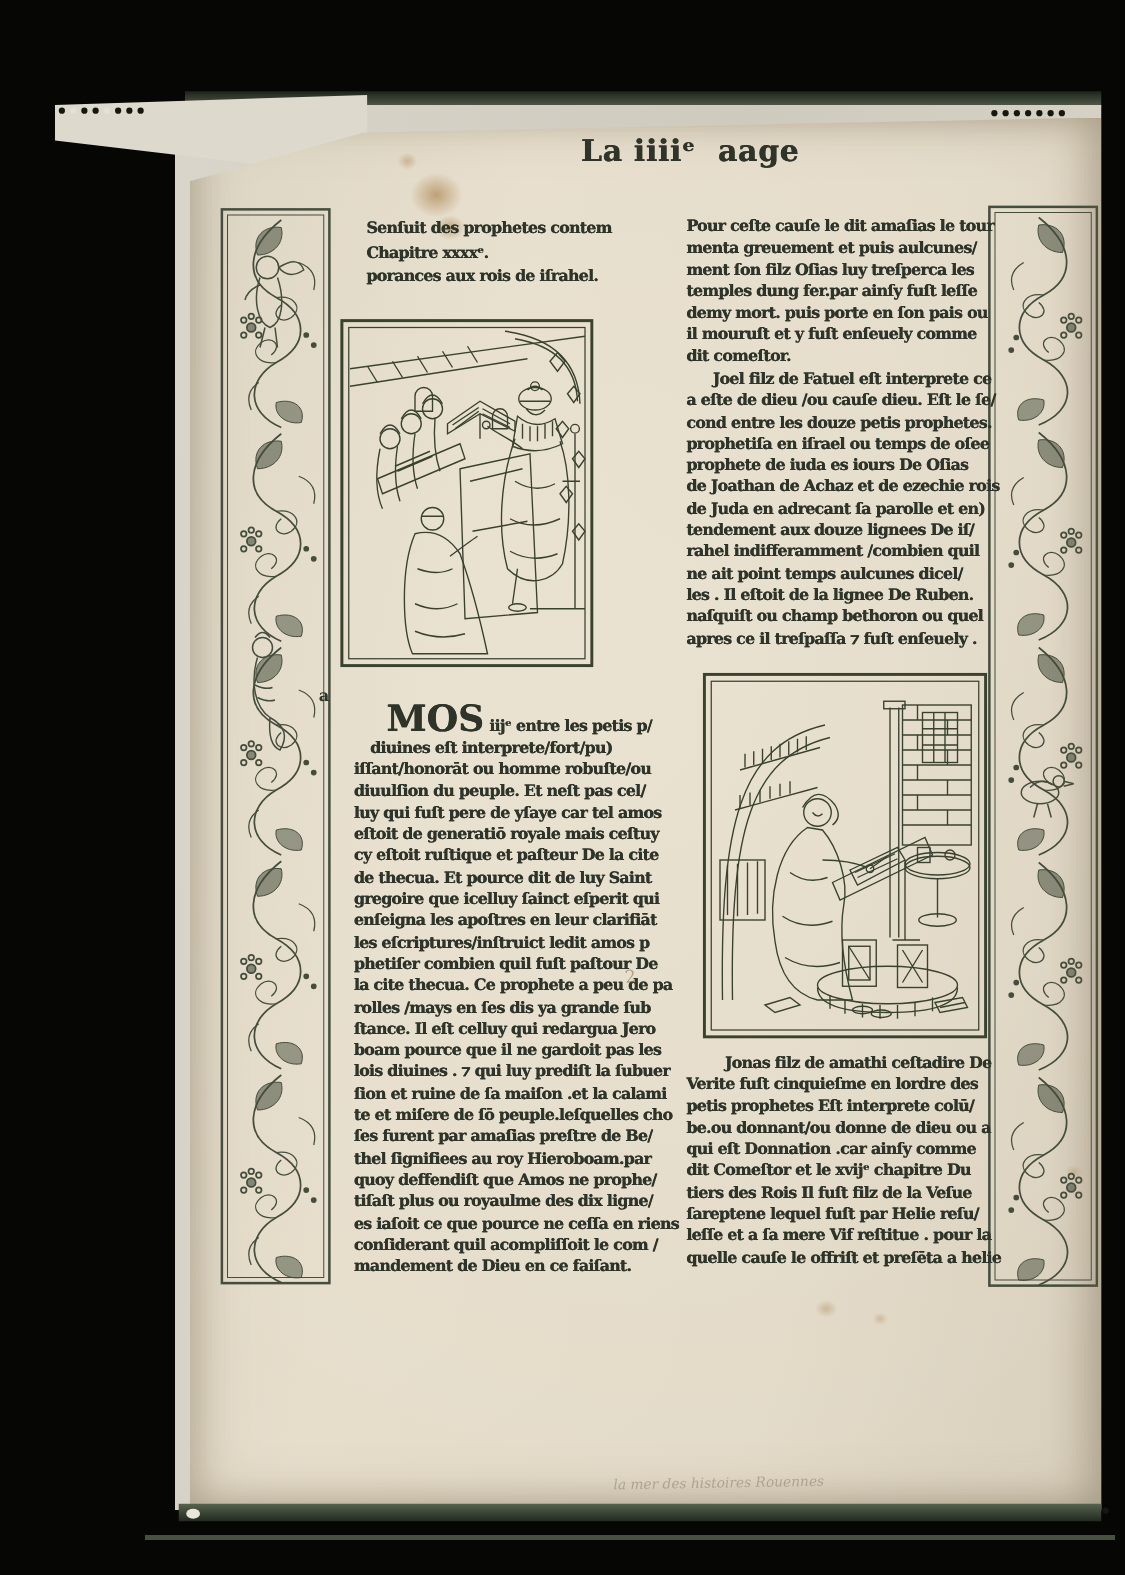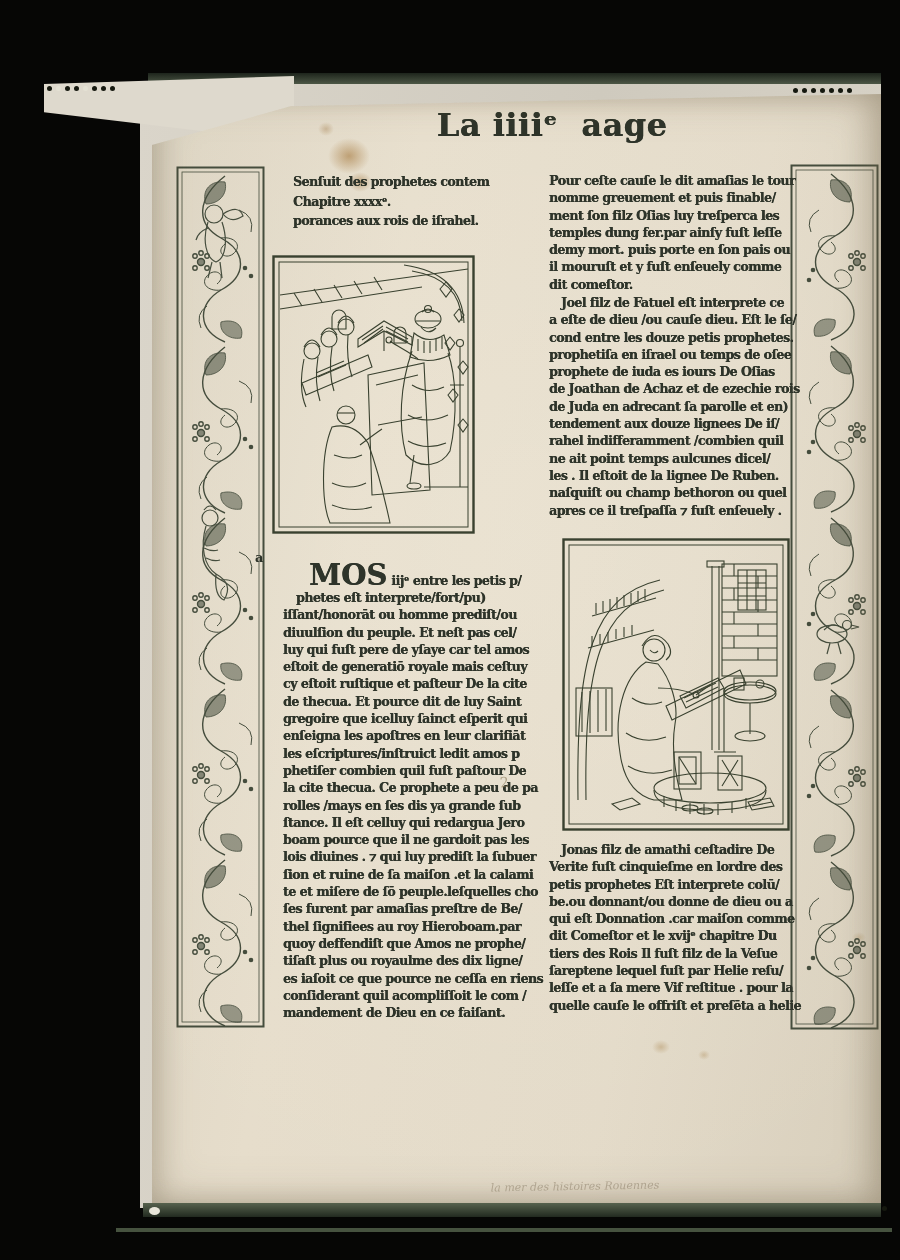--- a/index.html
+++ b/index.html
@@ -18,27 +18,27 @@
        background:
          radial-gradient(120% 90% at 50% 40%, rgba(255,252,240,.20), rgba(0,0,0,0) 70%),
          linear-gradient(100deg,#dcd4c2,#e6ddcb 30%,#e3dac8 68%,#d8cfbc);
        clip-path:polygon(0 4.6%,19% 1.1%,100% 0,100% 100%,0 100%);}
   .leaf-shade{position:absolute;inset:0;pointer-events:none;
        box-shadow:inset 0 0 46px rgba(118,104,78,.28), inset -14px 0 26px rgba(108,94,70,.22),
                   inset 10px 0 22px rgba(108,94,70,.16);}
   .stain{position:absolute;border-radius:50%;}
   .ink{color:#2e342a;}
   .header{position:absolute;left:250px;top:12px;width:300px;text-align:center;
-       font-size:32px;font-weight:bold;white-space:pre;letter-spacing:.5px;
+       font-size:24px;font-weight:bold;white-space:pre;letter-spacing:.5px;
        text-shadow:.4px 0 0 currentColor;}
   .col{position:absolute;font-weight:bold;font-size:12.6px;letter-spacing:-.55px;
        text-shadow:.3px 0 0 currentColor;}
   .tl{height:17.3px;line-height:17.3px;white-space:pre;}
   .intro .tl{height:19.5px;line-height:19.5px;}
-  .indent-first .tl:first-child{text-indent:12px;}
+  .indent-first .tl:first-child{text-indent:12px;text-align:right;}
   .amos-first{height:27px;line-height:27px;white-space:pre;text-indent:26px;}
   .bigword{font-size:29px;letter-spacing:0;margin-right:4px;}
   .amos-second{text-indent:13px;}
   .guide-letter{position:absolute;font-size:13px;font-weight:bold;}
   .woodcut{position:absolute;}
   .border-orn{position:absolute;}
   .pencil{position:absolute;color:rgba(128,110,74,.55);font-family:"DejaVu Serif",serif;}
   .dot{width:5px;height:5px;border-radius:50%;background:#15180f;display:inline-block;margin-right:4px;}
   .dot.lite{background:#e4e1d4;}
   .dots{position:absolute;white-space:nowrap;line-height:0;}
@@ -209,23 +209,23 @@
         <path d="M60,172 C48,200 50,250 58,268 L118,268 C112,240 104,210 96,188 C88,176 76,168 60,172 Z"></path>
         <path d="M62,200 q16,6 28,0 M60,228 q18,8 34,0 M60,250 q20,8 40,2"></path>
         <path d="M88,190 C96,184 104,178 110,174"></path>
       </g>
     </svg>
 
     <div class="guide-letter" style="left:103px;top:456px;">a</div>
 
     <div class="col" style="left:131px;top:468px;width:242px;">
       <div class="amos-first"><span class="bigword">MOS</span><span>iijᵉ entre les petis p/</span></div>
-      <div class="tl amos-second">phetes eſt interprete/fort/pu)</div>
+      <div class="tl amos-second">diuines eſt interprete/fort/pu)</div>
       <div>
-          <div class="tl">iſſant/honorāt ou homme prediſt/ou</div>
+          <div class="tl">iſſant/honorāt ou homme robuſte/ou</div>
           <div class="tl">diuulſion du peuple. Et neſt pas cel/</div>
           <div class="tl">luy qui fuſt pere de yſaye car tel amos</div>
           <div class="tl">eſtoit de generatiō royale mais ceſtuy</div>
           <div class="tl">cy eſtoit ruſtique et paſteur De la cite</div>
           <div class="tl">de thecua. Et pource dit de luy Saint</div>
           <div class="tl">gregoire que icelluy ſainct eſperit qui</div>
           <div class="tl">enſeigna les apoſtres en leur clarifiāt</div>
           <div class="tl">les eſcriptures/inſtruict ledit amos p</div>
           <div class="tl">phetiſer combien quil fuſt paſtour De</div>
           <div class="tl">la cite thecua. Ce prophete a peu de pa</div>
@@ -240,21 +240,21 @@
           <div class="tl">quoy deffendiſt que Amos ne prophe/</div>
           <div class="tl">tiſaſt plus ou royaulme des dix ligne/</div>
           <div class="tl">es iaſoit ce que pource ne ceſſa en riens</div>
           <div class="tl">conſiderant quil acompliſſoit le com /</div>
           <div class="tl">mandement de Dieu en ce faiſant.</div>
         </div>
     </div>
 
     <div class="col" style="left:397px;top:78px;width:244px;">
         <div class="tl">Pour ceſte cauſe le dit amaſias le tour</div>
-        <div class="tl">nomme greuement et puis finable/</div>
+        <div class="tl">menta greuement et puis aulcunes/</div>
         <div class="tl">ment ſon filz Oſias luy treſperca les</div>
         <div class="tl">temples dung fer.par ainſy fuſt leſſe</div>
         <div class="tl">demy mort. puis porte en ſon pais ou</div>
         <div class="tl">il mouruſt et y fuſt enſeuely comme</div>
         <div class="tl">dit comeſtor.</div>
       </div>
     <div class="col indent-first" style="left:397px;top:200px;width:244px;">
         <div class="tl">Joel filz de Fatuel eſt interprete ce</div>
         <div class="tl">a eſte de dieu /ou cauſe dieu. Eſt le ſe/</div>
         <div class="tl">cond entre les douze petis prophetes.</div>
@@ -321,21 +321,21 @@
           <ellipse cx="143" cy="273" rx="8" ry="3"></ellipse>
         <path d="M50,266 l20,-6 8,6 -20,6 z"></path>
       </g>
     </svg>
 
     <div class="col indent-first" style="left:397px;top:747px;width:244px;">
         <div class="tl">Jonas filz de amathi ceſtadire De</div>
         <div class="tl">Verite fuſt cinquieſme en lordre des</div>
         <div class="tl">petis prophetes Eſt interprete colū/</div>
         <div class="tl">be.ou donnant/ou donne de dieu ou a</div>
-        <div class="tl">qui eſt Donnation .car maiſon comme</div>
+        <div class="tl">qui eſt Donnation .car ainſy comme</div>
         <div class="tl">dit Comeſtor et le xvijᵉ chapitre Du</div>
         <div class="tl">tiers des Rois Il fuſt filz de la Veſue</div>
         <div class="tl">ſareptene lequel fuſt par Helie reſu/</div>
         <div class="tl">leſſe et a ſa mere Vif reſtitue . pour la</div>
         <div class="tl">quelle cauſe le offriſt et preſēta a helie</div>
       </div>
 
     <div class="pencil" style="left:348px;top:680px;font-size:14px;transform:rotate(-6deg);">2</div>
     <div class="pencil" style="left:268px;top:1086px;width:310px;text-align:center;font-size:11px;font-style:italic;color:rgba(110,95,70,.38);transform:rotate(-1deg);">la mer des histoires  Rouennes</div>
 

